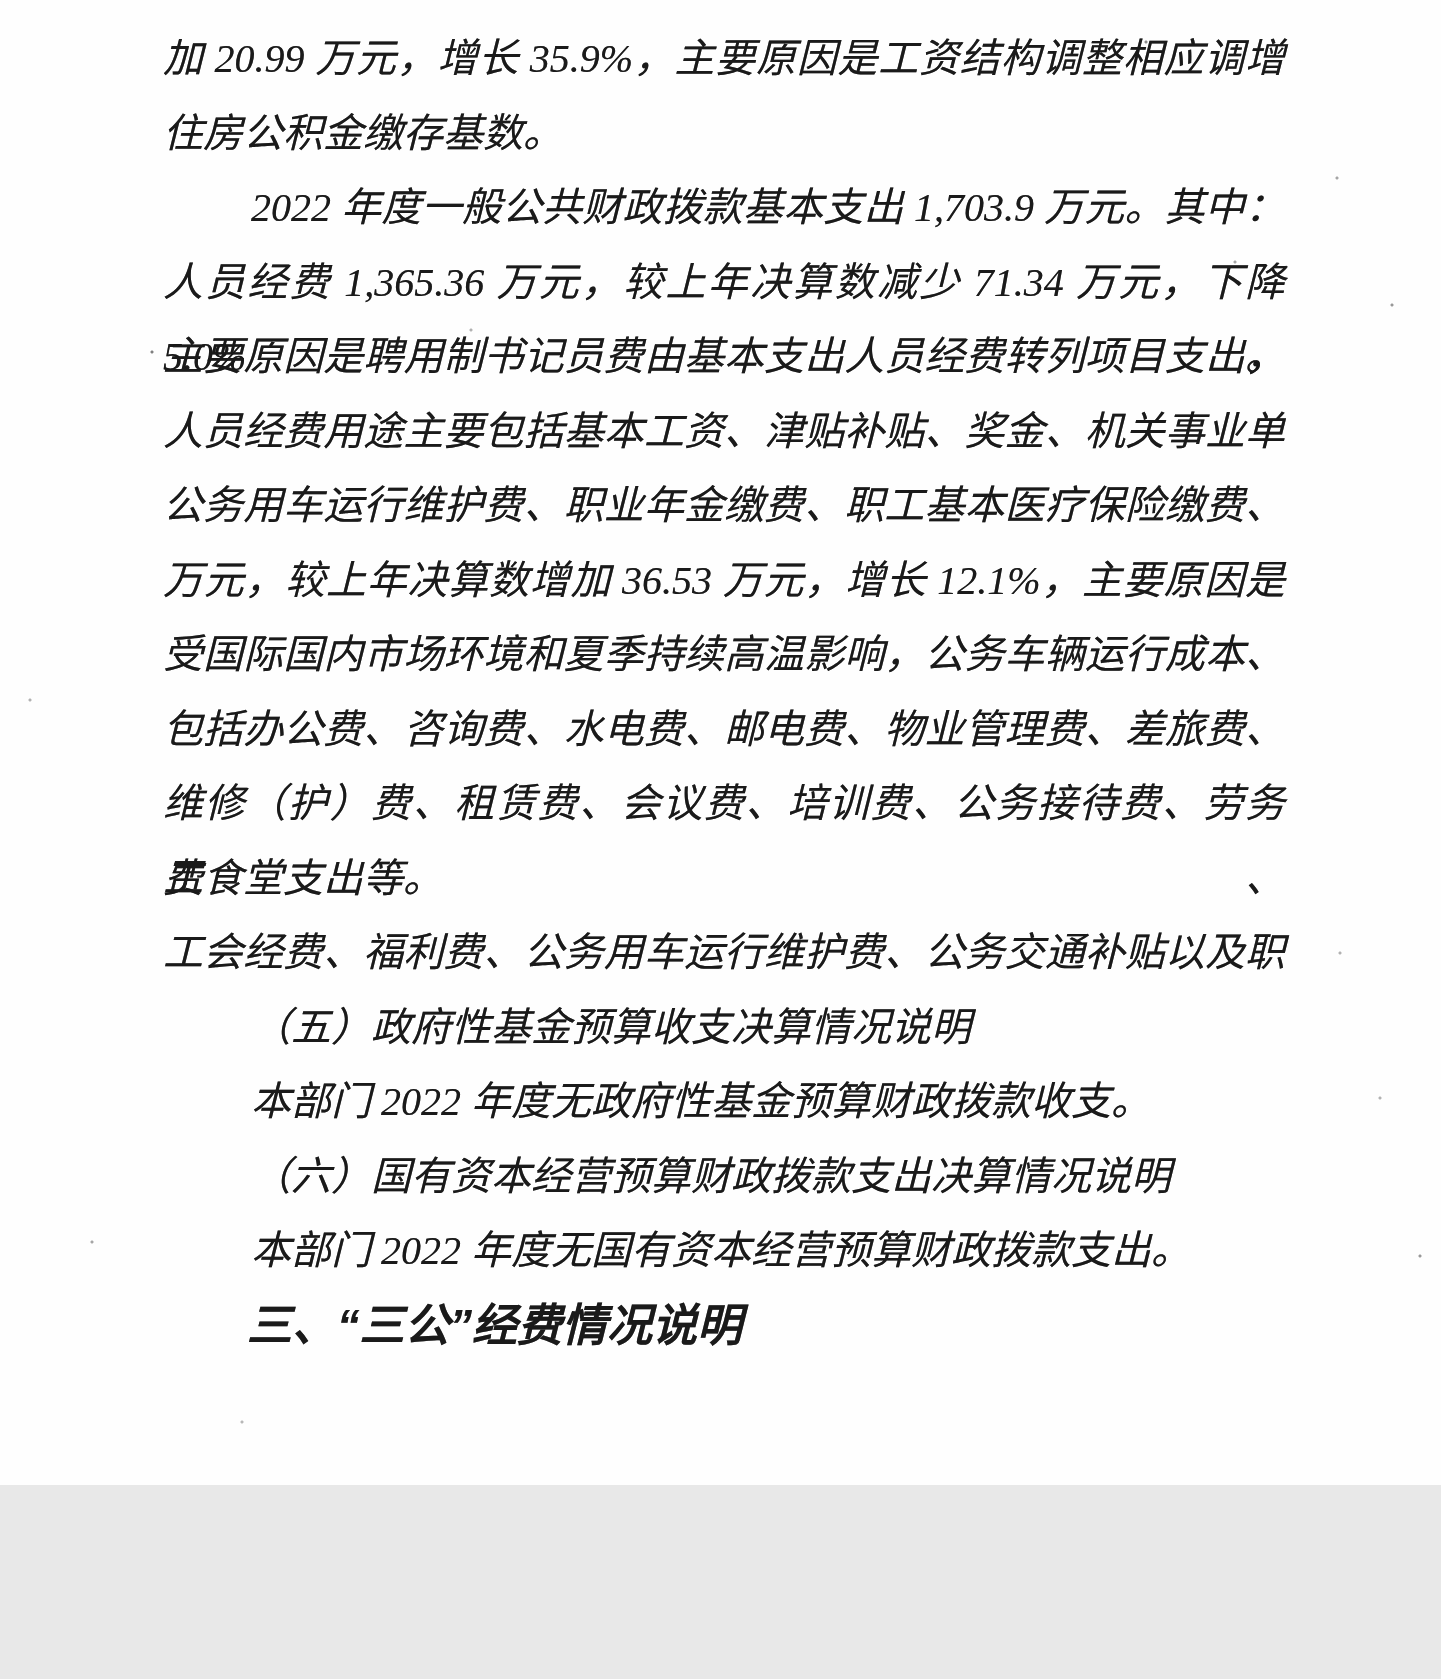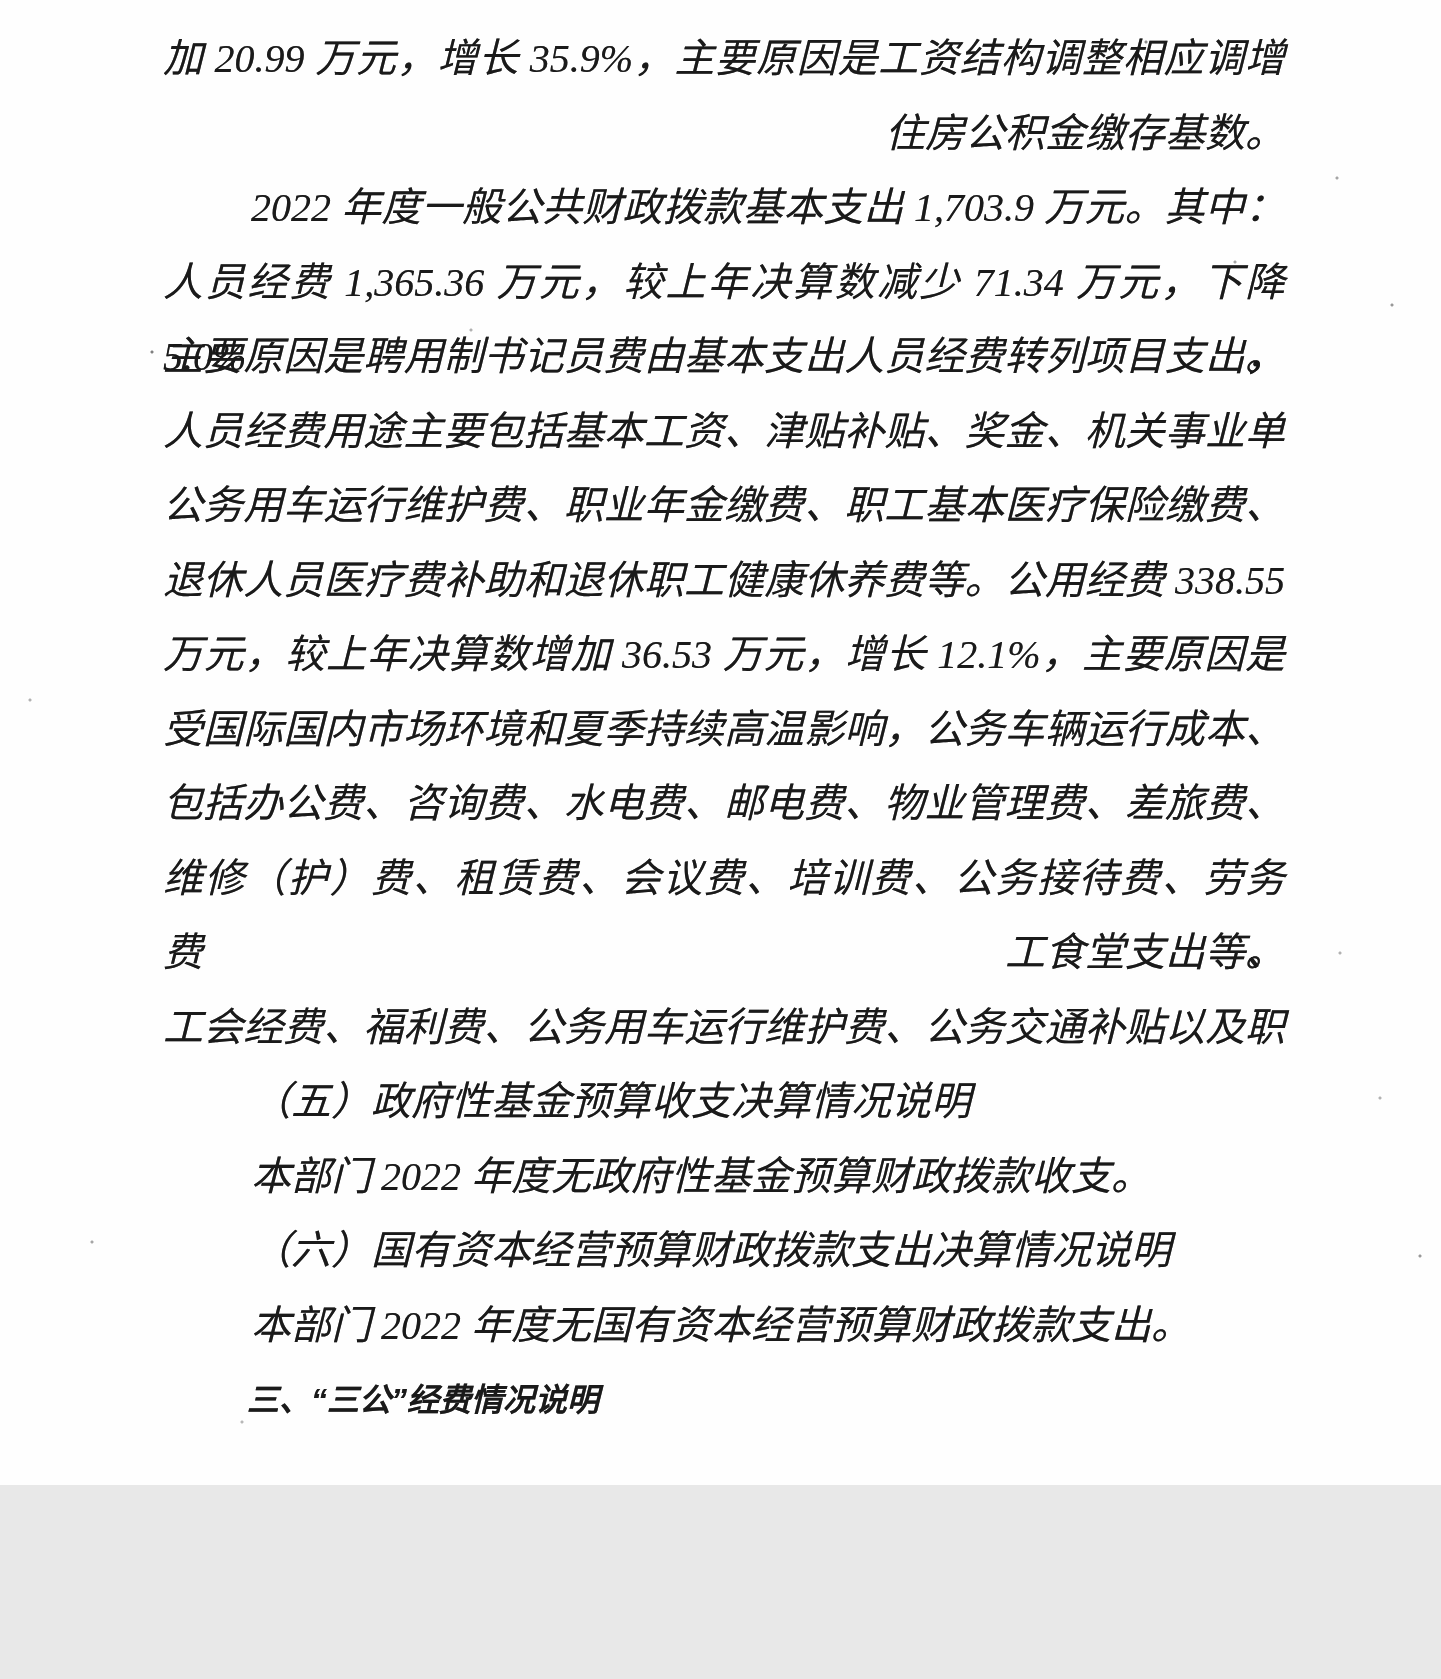--- a/index.html
+++ b/index.html
@@ -45,53 +45,52 @@
     line-height: 74.5px;
     text-align: left;
   }
   
   .line.full {
     text-align: justify;
     text-align-last: justify;
   }
   
   .line.end {
-    text-align: right;
+    text-align: left;
   }
   
   .line.indent {
     padding-left: 88px;
   }
   
   .line.indent-full {
     padding-left: 88px;
     text-align: justify;
     text-align-last: justify;
   }
   
   .line.heading {
     padding-left: 84px;
     font-family: "Liberation Sans", "DejaVu Sans", sans-serif;
     font-weight: 700;
-    font-size: 32px;
+    font-size: 45px;
   }
 </style>
 </head>
 <body>
 
 <div class="page" style="background-color: rgb(254, 254, 254); color: rgb(26, 26, 26);">
   <div id="text-lines">
       <div class="line full">加 20.99 万元，增长 35.9%，主要原因是工资结构调整相应调增</div>
       <div class="line end">住房公积金缴存基数。</div>
       <div class="line indent-full">2022 年度一般公共财政拨款基本支出 1,703.9 万元。其中：</div>
       <div class="line full">人员经费 1,365.36 万元，较上年决算数减少 71.34 万元，下降 5.0%，</div>
       <div class="line full">主要原因是聘用制书记员费由基本支出人员经费转列项目支出。</div>
       <div class="line full">人员经费用途主要包括基本工资、津贴补贴、奖金、机关事业单</div>
       <div class="line full">公务用车运行维护费、职业年金缴费、职工基本医疗保险缴费、</div>
-      <div class="line full">退休人员医疗费补助和退休职工健康休养费等。公用经费 338.55</div>
       <div class="line full">万元，较上年决算数增加 36.53 万元，增长 12.1%，主要原因是</div>
       <div class="line full">受国际国内市场环境和夏季持续高温影响，公务车辆运行成本、</div>
       <div class="line full">包括办公费、咨询费、水电费、邮电费、物业管理费、差旅费、</div>
       <div class="line full">维修（护）费、租赁费、会议费、培训费、公务接待费、劳务费、</div>
       <div class="line end">工食堂支出等。</div>
       <div class="line full">工会经费、福利费、公务用车运行维护费、公务交通补贴以及职</div>
       <div class="line indent">（五）政府性基金预算收支决算情况说明</div>
       <div class="line indent">本部门 2022 年度无政府性基金预算财政拨款收支。</div>
       <div class="line indent">（六）国有资本经营预算财政拨款支出决算情况说明</div>
       <div class="line indent">本部门 2022 年度无国有资本经营预算财政拨款支出。</div>

